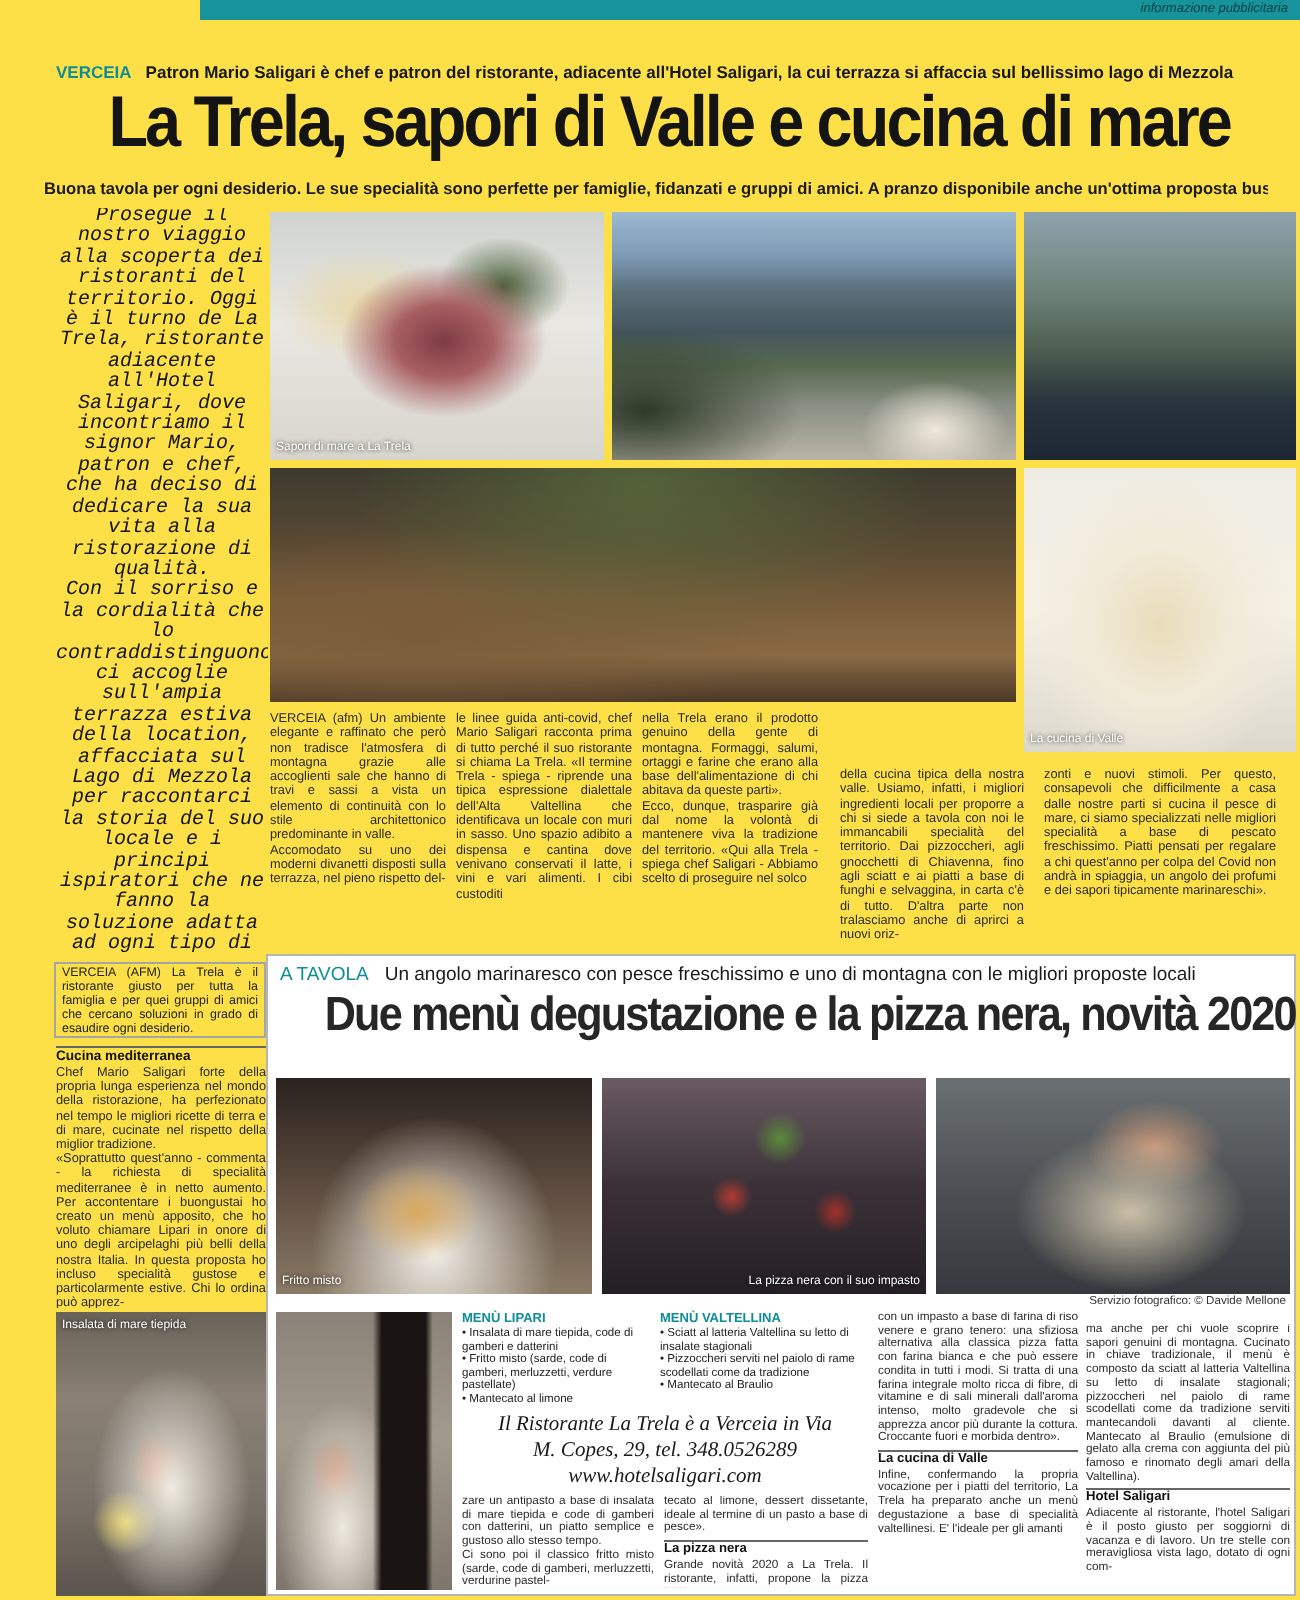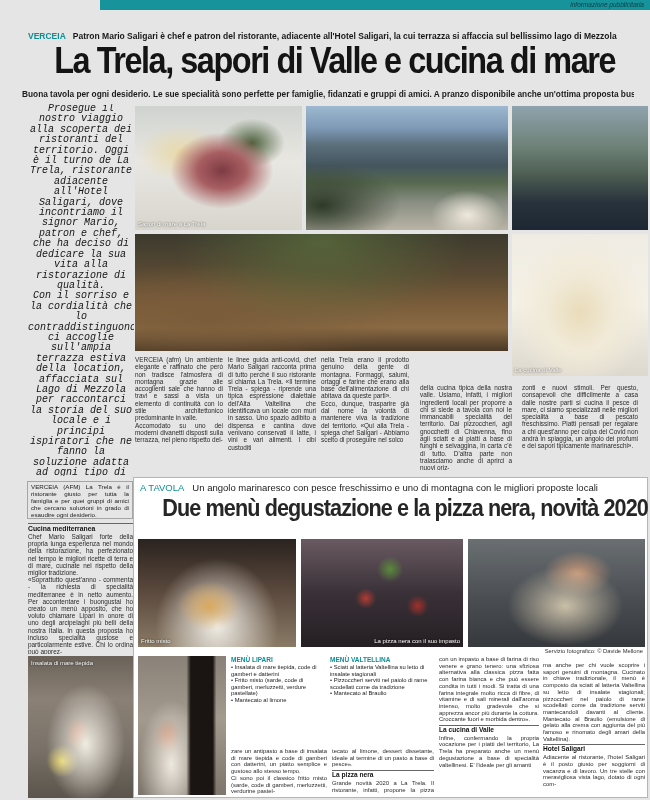--- a/index.html
+++ b/index.html
@@ -1,16 +1,16 @@
 <!DOCTYPE html>
 <html><head>
 <meta charset="utf-8">
 <style>
   html,body{margin:0;padding:0;background:#ffffff;}
-  .page{position:relative;width:650px;height:800px;background:#e5e5e5;
+  .page{position:relative;width:650px;height:800px;background:#fde047;
         font-family:"Liberation Sans",sans-serif;overflow:hidden;border-right:1px solid #d8d8d8;}
 
   .topbar{position:absolute;left:100px;top:0;width:550px;height:10px;background:#17939b;
           color:#0b4147;font-size:6.5px;font-style:italic;text-align:right;line-height:10px;
           padding-right:6px;box-sizing:border-box;}
 
   .kicker{position:absolute;left:28px;top:31px;width:615px;font-size:8.5px;font-weight:bold;
           color:#191919;white-space:nowrap;overflow:hidden;}
   .kicker .loc{color:#0f8d96;margin-right:7px;}
 
@@ -198,20 +198,23 @@
 
     <div class="menu menu2">
       <div class="menutitle">MENÙ VALTELLINA</div>
       <ul>
         <li>Sciatt al latteria Valtellina su letto di insalate stagionali</li>
         <li>Pizzoccheri serviti nel paiolo di rame scodellati come da tradizione</li>
         <li>Mantecato al Braulio</li>
       </ul>
     </div>
 
+    <div class="address">Il Ristorante La Trela è a Verceia in Via
+M. Copes, 29, tel. 348.0526289
+www.hotelsaligari.com</div>
 
     <div class="botcol colA">
       <p>zare un antipasto a base di insalata di mare tiepida e code di gamberi con datterini, un piatto semplice e gustoso allo stesso tempo.
 Ci sono poi il classico fritto misto (sarde, code di gamberi, merluzzetti, verdurine pastel-</p>
     </div>
 
     <div class="botcol colB">
       <p>tecato al limone, dessert dissetante, ideale al termine di un pasto a base di pesce».</p>
       <div class="colhead">La pizza nera</div>
       <p>Grande novità 2020 a La Trela. Il ristorante, infatti, propone la pizza nera.</p>

